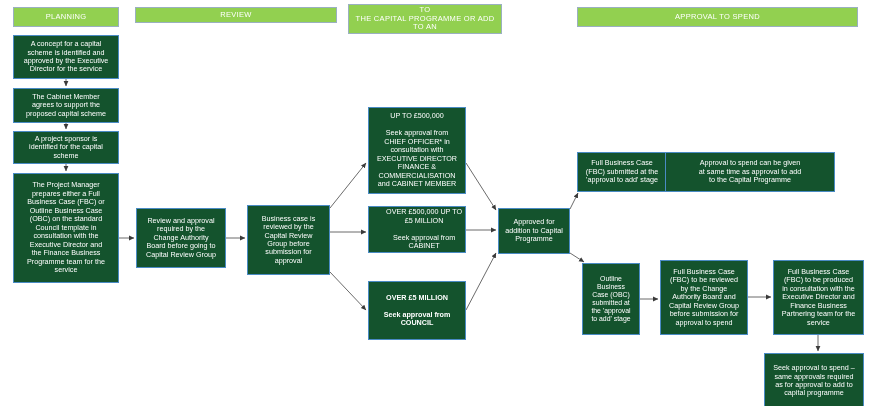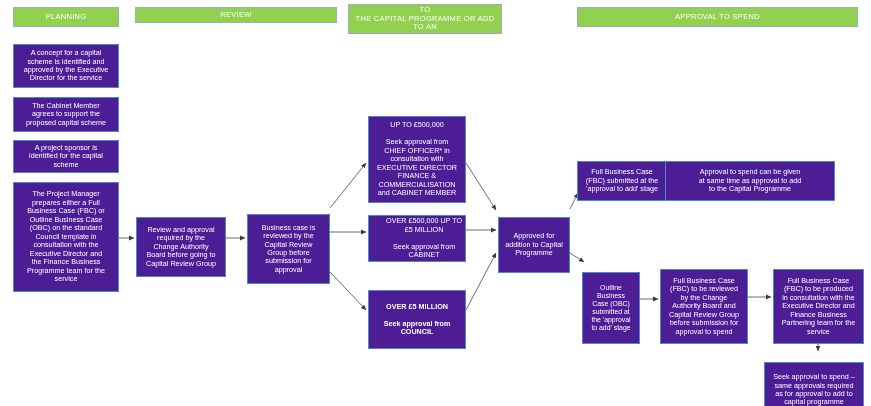--- a/index.html
+++ b/index.html
@@ -38,25 +38,24 @@
     overflow: hidden;
   }
   .banner {
     background: #92D050;
     border: 1px solid #9AB0C0;
     font-size: 7.5px;
     letter-spacing: 0.3px;
     padding: 1px 3px;
   }
   .box {
-    background: #4c1d95;
+    background: #14532d;
     border: 1px solid #4A8BC4;
     font-size: 7.2px;
     padding: 2px 3px;
-    margin-top: 9px;
   }
   .box.small {
     font-size: 6.9px;
   }
 </style>
 </head>
 <body>
 
 <div id="canvas">
   <svg class="edges" viewBox="0 0 871 406">
@@ -137,21 +136,21 @@
 and CABINET MEMBER</span></div>
       <div class="node box" style="left: 368px; top: 206px; width: 98px; height: 47px; justify-content: flex-end;"><span>OVER £500,000 UP TO
 £5 MILLION
 
 Seek approval from
 CABINET</span></div>
       <div class="node box" style="left: 368px; top: 281px; width: 98px; height: 59px; font-weight: bold;"><span>OVER £5 MILLION
 
 Seek approval from
 COUNCIL</span></div>
-      <div class="node box" style="left: 498px; top: 208px; width: 72px; height: 56px;"><span>Approved for
+      <div class="node box" style="left: 498px; top: 208px; width: 72px; height: 46px;"><span>Approved for
 addition to Capital
 Programme</span></div>
       <div class="node box" style="left: 577px; top: 152px; width: 90px; height: 40px;"><span>Full Business Case
 (FBC) submitted at the
 'approval to add' stage</span></div>
       <div class="node box" style="left: 665px; top: 152px; width: 170px; height: 40px;"><span>Approval to spend can be given
 at same time as approval to add
 to the Capital Programme</span></div>
       <div class="node box small" style="left: 582px; top: 263px; width: 58px; height: 72px;"><span>Outline
 Business

